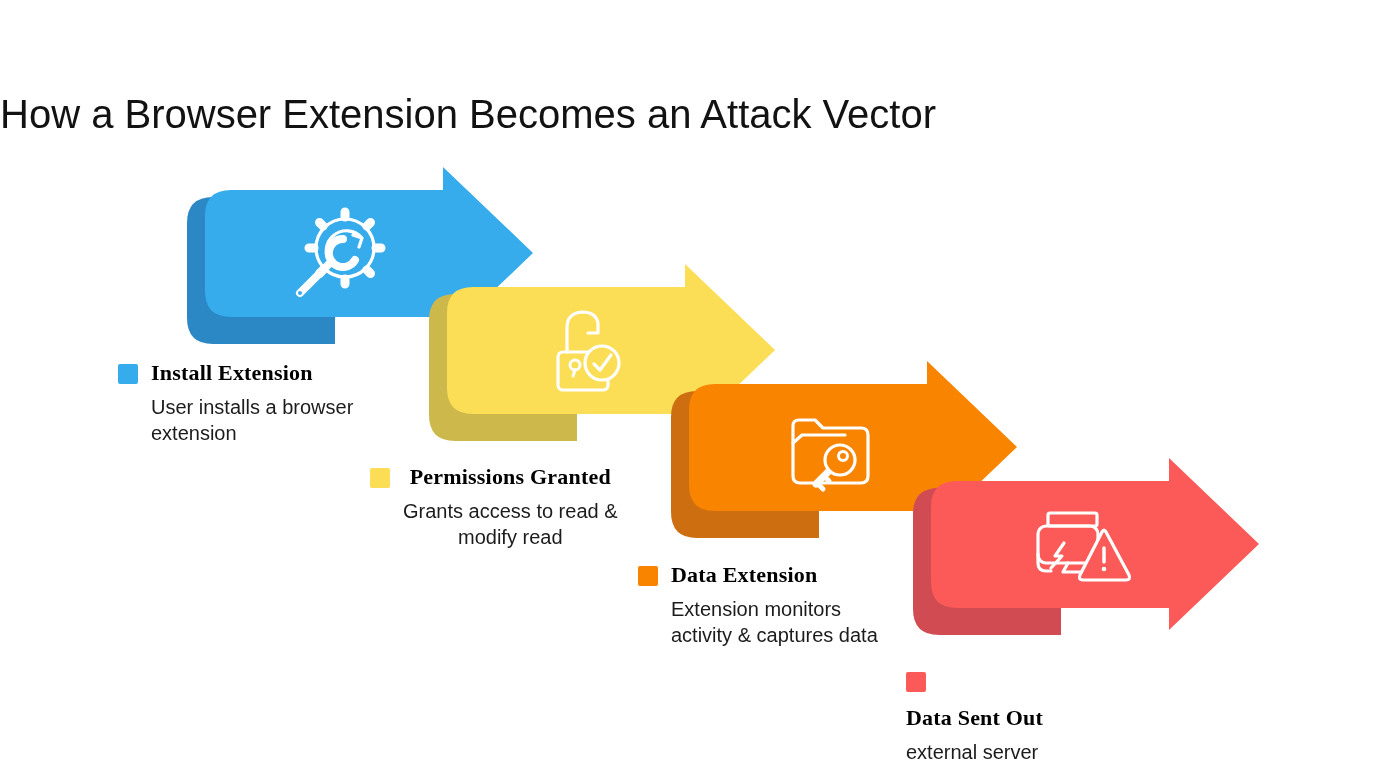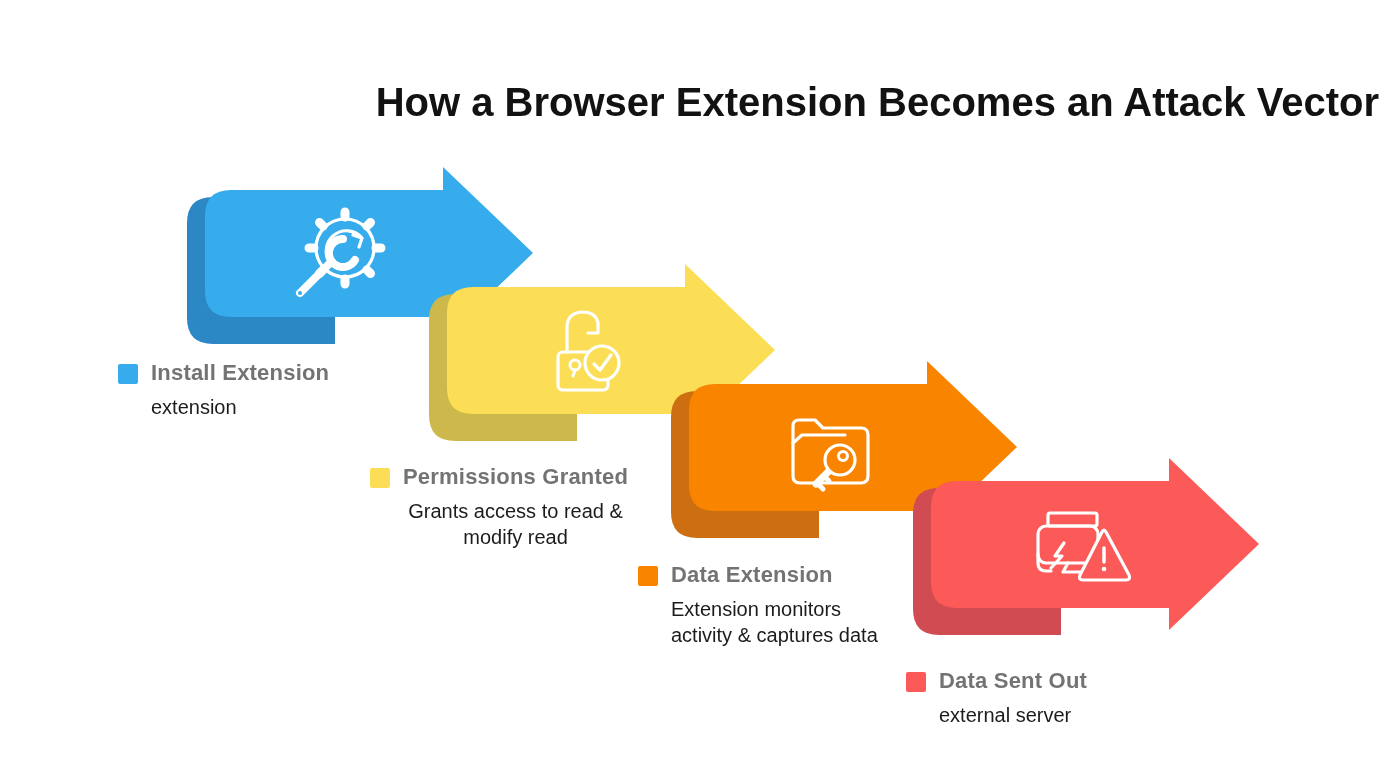--- a/index.html
+++ b/index.html
@@ -3,37 +3,37 @@
 <meta charset="utf-8">
 <style>
   html,body{margin:0;padding:0;}
   body{
     width:1379px;height:776px;background:#ffffff;overflow:hidden;
     font-family:"Liberation Sans","DejaVu Sans",sans-serif;
     position:relative;
   }
   .canvas{position:absolute;inset:0;}
   .main-title{
-    position:absolute;left:0;right:0;top:80px;
-    text-align:right;font-size:40px;font-weight:700;
+    position:absolute;left:0;right:0;top:92px;
+    text-align:left;font-size:40px;font-weight:400;
     letter-spacing:0px;color:#121212;
   }
   svg.arrow{position:absolute;width:350px;height:180px;overflow:visible;}
   #arrow1{left:185px;top:165px;}
   #arrow2{left:427px;top:262px;}
   #arrow3{left:669px;top:359px;}
   #arrow4{left:911px;top:456px;}
   .icon-stroke{stroke:#ffffff;fill:none;stroke-linecap:round;stroke-linejoin:round;}
   .step-label{position:absolute;display:flex;gap:13px;align-items:flex-start;}
   #label1{left:118px;top:360px;width:270px;}
   #label2{left:370px;top:464px;width:290px;text-align:center;}
   #label3{left:638px;top:562px;width:300px;}
-  #label4{left:906px;top:668px;width:280px;}
+  #label4{left:906px;top:668px;width:280px;flex-direction:column;}
   .bullet{width:20px;height:20px;border-radius:2px;flex:0 0 auto;margin-top:4px;background:#999;}
-  .step-title{font-size:22px;font-weight:700;color:#737373;margin-bottom:8px;letter-spacing:0.2px;}
+  .step-title{font-size:22px;font-weight:700;color:#000000;margin-bottom:8px;letter-spacing:0.2px;font-family:Liberation Serif, serif;}
   .step-desc{font-size:20px;line-height:26px;color:#1c1c1c;}
 </style>
 </head>
 <body>
 
 <div class="canvas">
 
   <div class="main-title">How a Browser Extension Becomes an Attack Vector</div>
 
   <svg id="arrow1" class="arrow" viewBox="0 0 350 180">
@@ -88,20 +88,21 @@
       <path stroke-width="3.5" d="M193,92 V106"></path>
       <circle cx="193" cy="113" r="2.3" fill="#ffffff" stroke="none"></circle>
     </g>
   </svg>
 
   <div class="step-label" id="label1">
     <span class="bullet" style="background-color: rgb(54, 172, 236);"></span>
     <div class="step-text">
       <div class="step-title">Install Extension</div>
       <div class="step-desc">
+        <div>User installs a browser</div>
         <div>extension</div>
       </div>
     </div>
   </div>
 
   <div class="step-label" id="label2">
     <span class="bullet" style="background-color: rgb(251, 222, 85);"></span>
     <div class="step-text">
       <div class="step-title">Permissions Granted</div>
       <div class="step-desc">

